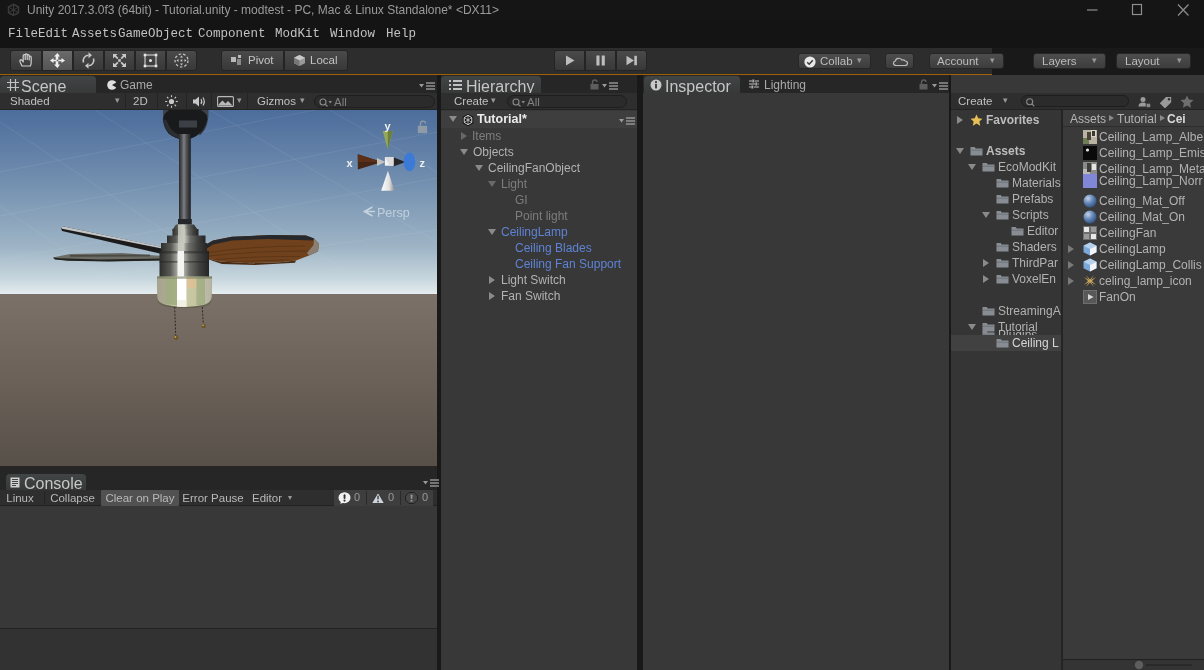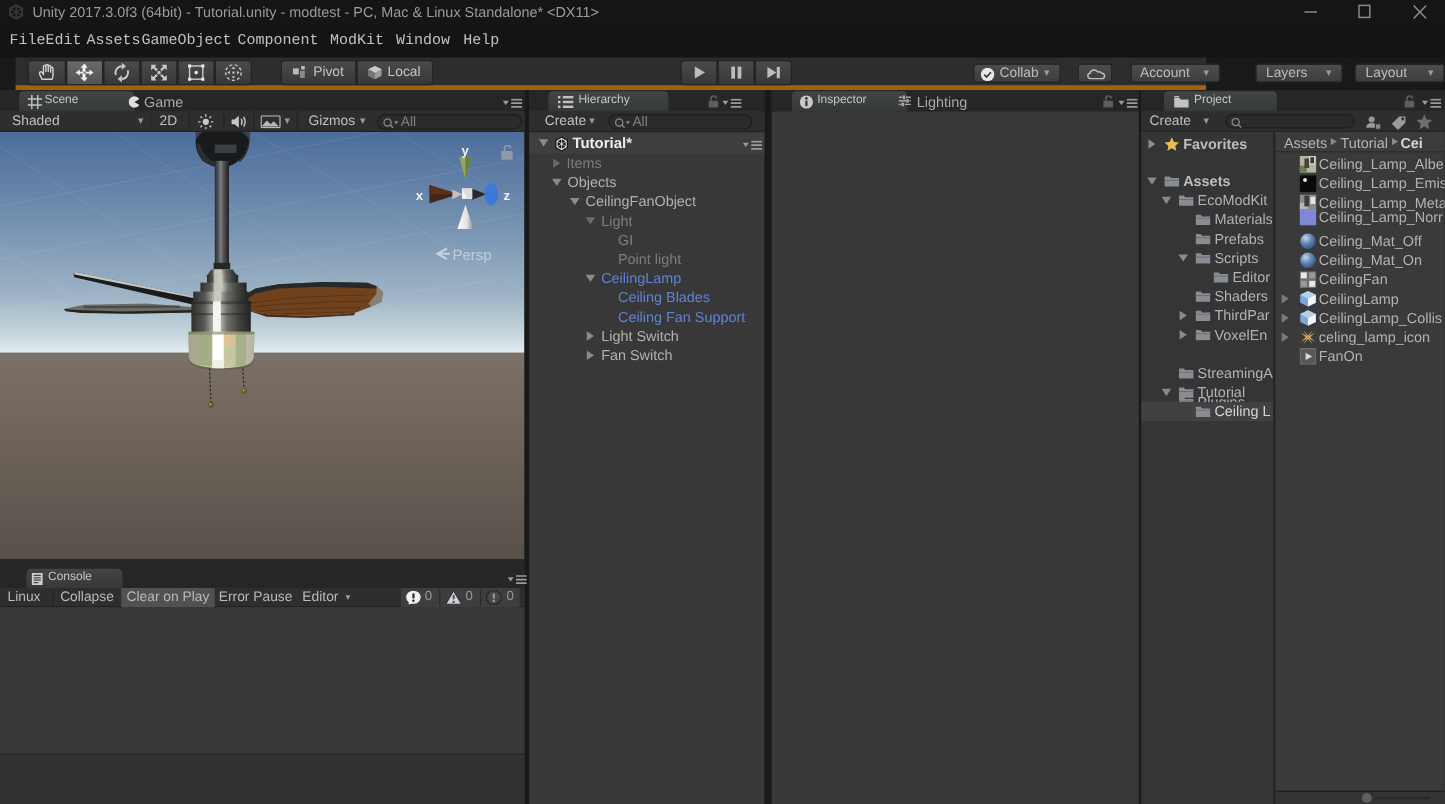--- a/index.html
+++ b/index.html
@@ -2,29 +2,29 @@
 <html><head>
 <meta charset="utf-8">
 <style>
 html,body{margin:0;padding:0;}
 body{width:1204px;height:670px;background:#191919;font-family:"Liberation Sans",sans-serif;overflow:hidden;position:relative;}
 .abs{position:absolute;}
 #titlebar{left:0;top:0;width:1204px;height:20px;background:#151515;}
 #titletext{left:27px;top:3px;font-size:12px;color:#9b9b9b;letter-spacing:0px;white-space:nowrap;}
 #menubar{left:0;top:20px;width:1204px;height:28px;background:#141414;}
 .menuitem{position:absolute;top:7px;font-size:12.5px;color:#c2c2c2;white-space:nowrap;font-family:Liberation Mono, monospace;}
-#toolbar{left:13px;top:48px;width:992px;height:27px;background:#2d2d2d;border-bottom:4px solid #a16207;box-sizing:border-box;}
+#toolbar{left:0;top:48px;width:992px;height:27px;background:#2d2d2d;border-bottom:1px solid #a16207;box-sizing:border-box;}
 .tbtn{position:absolute;top:2px;height:21px;background:linear-gradient(#4a4a4a,#383838);border:1px solid #242424;box-sizing:border-box;}
 .tbtn.first{border-radius:3px 0 0 3px;}
 .tbtn.last{border-radius:0 3px 3px 0;}
 .tbtn.active{background:linear-gradient(#6a6a6a,#545454);}
 .drop{position:absolute;top:5px;height:16px;background:linear-gradient(#4d4d4d,#3d3d3d);border:1px solid #262626;border-radius:3px;box-sizing:border-box;color:#bcbcbc;font-size:11.5px;}
 .panel{position:absolute;background:#383838;}
 .tabbar{position:absolute;left:0;top:0;width:100%;height:18px;background:#262626;}
-.tab{position:absolute;top:1px;height:17px;background:linear-gradient(#424545,#373939);border-radius:4px 4px 0 0;color:#c6c6c6;font-size:10px;margin-left:16px;}
+.tab{position:absolute;top:1px;height:17px;background:linear-gradient(#424545,#373939);border-radius:4px 4px 0 0;color:#c6c6c6;font-size:16px;}
 .tablabel{position:absolute;color:#a9a9a9;font-size:12px;}
 .ptool{position:absolute;left:0;top:18px;width:100%;height:17px;background:#2e2e2e;border-bottom:1px solid #232323;box-sizing:border-box;}
 .pill{position:absolute;background:#2b2b2b;border:1px solid #1e1e1e;border-radius:7px;box-sizing:border-box;}
 .treerow{position:absolute;font-size:12px;color:#b2b2b2;white-space:nowrap;height:16px;line-height:16px;}
 .dim{color:#7d7d7d;}
 .blue{color:#5e83d5;}
 .tri-r{position:absolute;width:0;height:0;border-left:6px solid #8a8a8a;border-top:4px solid transparent;border-bottom:4px solid transparent;}
 .tri-d{position:absolute;width:0;height:0;border-top:6px solid #8a8a8a;border-left:4.5px solid transparent;border-right:4.5px solid transparent;}
 .folder{position:absolute;width:13px;height:10px;}
 .cbtn{position:absolute;top:0px;height:16px;line-height:16px;color:#b9b9b9;font-size:11.5px;text-align:center;}
@@ -568,41 +568,20 @@
         <g stroke="#9a9a9a" stroke-width="1.4">
           <line x1="7" y1="1" x2="16" y2="1"></line>
           <line x1="7" y1="4" x2="16" y2="4"></line>
           <line x1="7" y1="7" x2="16" y2="7"></line>
         </g>
       </svg>
   </div>
 </div>
 
 <div id="projpanel" class="panel" style="left:951px;top:75px;width:253px;height:595px;">
-  <div class="tabbar">
-    <div class="tab" style="left:3px;width:94px;">
-      <svg class="abs" style="left:8px;top:4px" width="13" height="10" viewBox="0 0 13 10">
-          <path d="M0.5 1.5 L5 1.5 L6 3 L12.5 3 L12.5 9.5 L0.5 9.5 Z" fill="#c2c2c2"></path>
-          <rect x="0.5" y="0" width="4" height="1" fill="#c2c2c2"></rect>
-        </svg>
-      <span style="position:absolute;left:25px;top:2px;">Project</span>
-    </div>
-    <svg class="abs" style="left:218px;top:4px" width="11" height="11" viewBox="0 0 11 11">
-        <rect x="1.5" y="5" width="8" height="5.5" fill="#5d5d5d"></rect>
-        <path d="M3.5 5 L3.5 3.2 Q3.5 1 5.8 1 Q8 1 8 3" stroke="#5d5d5d" stroke-width="1.4" fill="none"></path>
-      </svg>
-    <svg class="abs" style="left:234px;top:7px" width="16" height="8">
-        <path d="M0 2 L5 2 L2.5 5.5 Z" fill="#9a9a9a"></path>
-        <g stroke="#9a9a9a" stroke-width="1.4">
-          <line x1="7" y1="1" x2="16" y2="1"></line>
-          <line x1="7" y1="4" x2="16" y2="4"></line>
-          <line x1="7" y1="7" x2="16" y2="7"></line>
-        </g>
-      </svg>
-  </div>
   <div class="ptool">
     <span style="position:absolute;left:7px;top:2px;font-size:11.5px;color:#c0c0c0;">Create</span>
     <span style="position:absolute;left:52px;top:2px;color:#999;font-size:9px;">▾</span>
     <div class="pill" style="left:70px;top:2px;width:108px;height:12px;">
       <svg class="abs" style="left:4px;top:2px" width="9" height="9" viewBox="0 0 9 9">
           <circle cx="3.7" cy="3.7" r="3" fill="none" stroke="#8a8a8a" stroke-width="1.1"></circle>
           <line x1="6" y1="6" x2="8.3" y2="8.3" stroke="#8a8a8a" stroke-width="1.1"></line>
         </svg>
     </div>
     <svg class="abs" style="left:187px;top:3px" width="13" height="12" viewBox="0 0 13 12">

